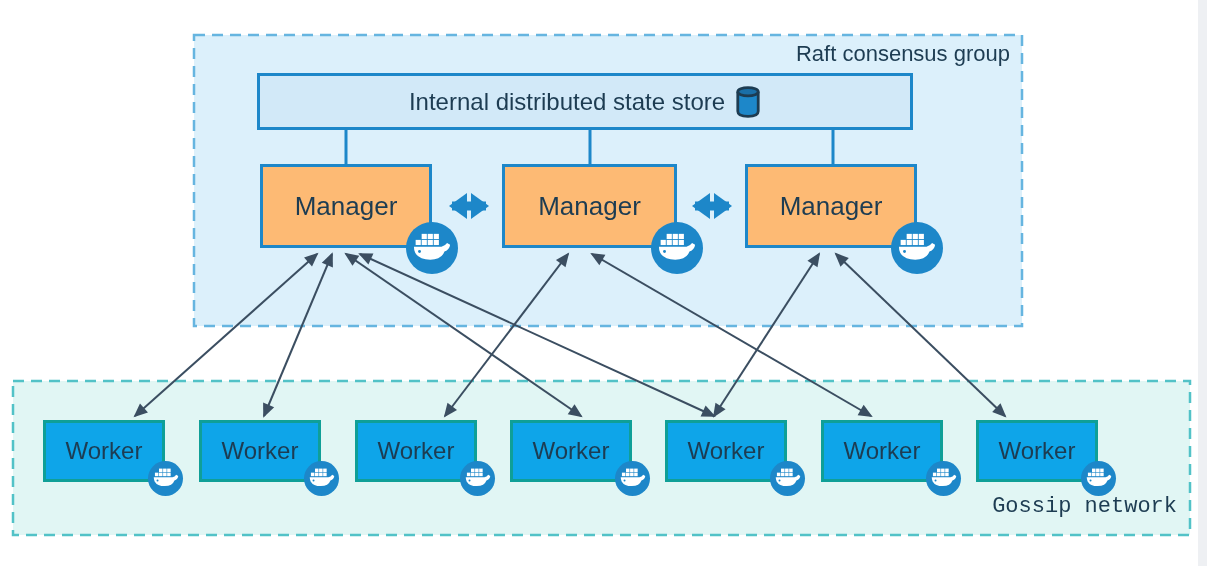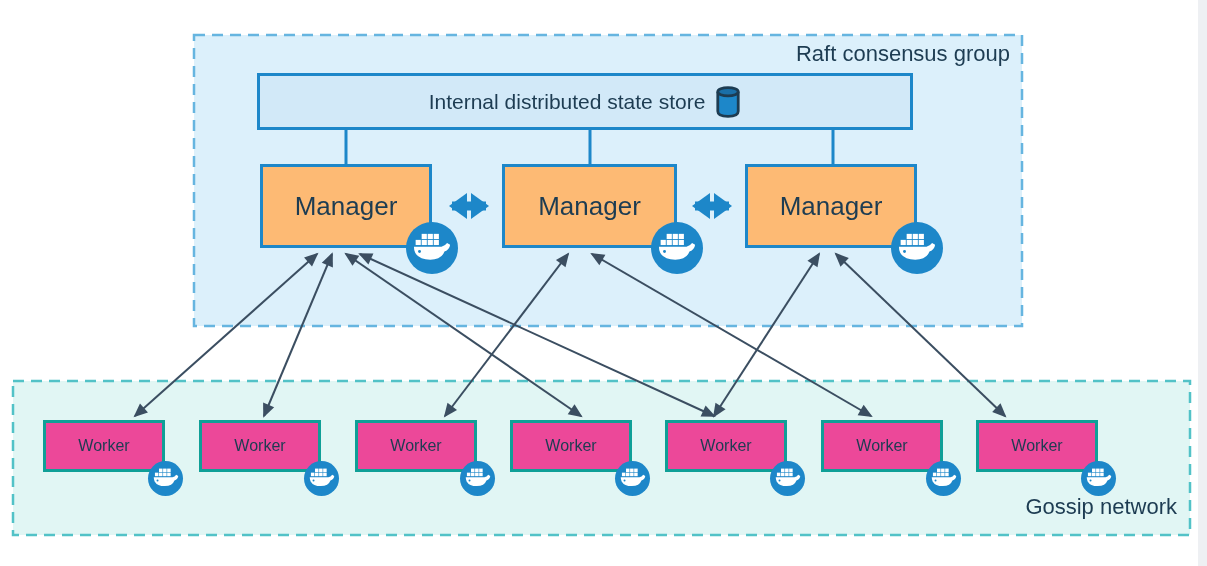--- a/index.html
+++ b/index.html
@@ -5,35 +5,35 @@
   html,body{margin:0;padding:0;background:#fff;}
   #stage{
     position:relative;width:1207px;height:566px;overflow:hidden;
     font-family:"Liberation Sans","DejaVu Sans",sans-serif;color:#1d3c52;background:#fff;text-align:right;
   }
   #gfx{position:absolute;left:0;top:0;z-index:1;}
   .box{position:absolute;box-sizing:border-box;display:flex;align-items:center;justify-content:center;z-index:2;}
   .state-store{
     left:257px;top:73px;width:656px;height:57px;
     background:#d2e9f8;border:3px solid #1d87c9;
-    font-size:21px;gap:10px;
+    font-size:24px;gap:10px;
   }
   .manager{
     top:164px;width:172px;height:84px;
     background:#fdba74;border:3px solid #1d87c9;
     font-size:26px;
   }
   .worker{
-    top:420px;width:122px;height:52px;
-    background:#ec4899;border:3px solid #0f9f97;
-    font-size:16px;
+    top:420px;width:122px;height:62px;
+    background:#0ea5e9;border:3px solid #0f9f97;
+    font-size:24px;
   }
   .floating-label{position:absolute;z-index:2;font-size:22px;white-space:nowrap;}
   .raft-label{top:41px;right:197px;}
-  .gossip-label{top:494px;right:30px;}
+  .gossip-label{top:494px;right:30px;font-family:Liberation Mono, monospace;}
   .whale{position:absolute;z-index:3;}
   .whale-circle{border-radius:50%;background:#1d87c9;display:flex;align-items:center;justify-content:center;}
   .mgr-whale{width:52px;height:52px;}
   .wrk-whale{width:35px;height:35px;}
   .cyl{width:26px;height:34px;flex:0 0 auto;}
   .edge-strip{position:absolute;right:0;top:0;width:9px;height:566px;background:#eef0f3;z-index:0;}
 </style>
 </head>
 <body>
 

